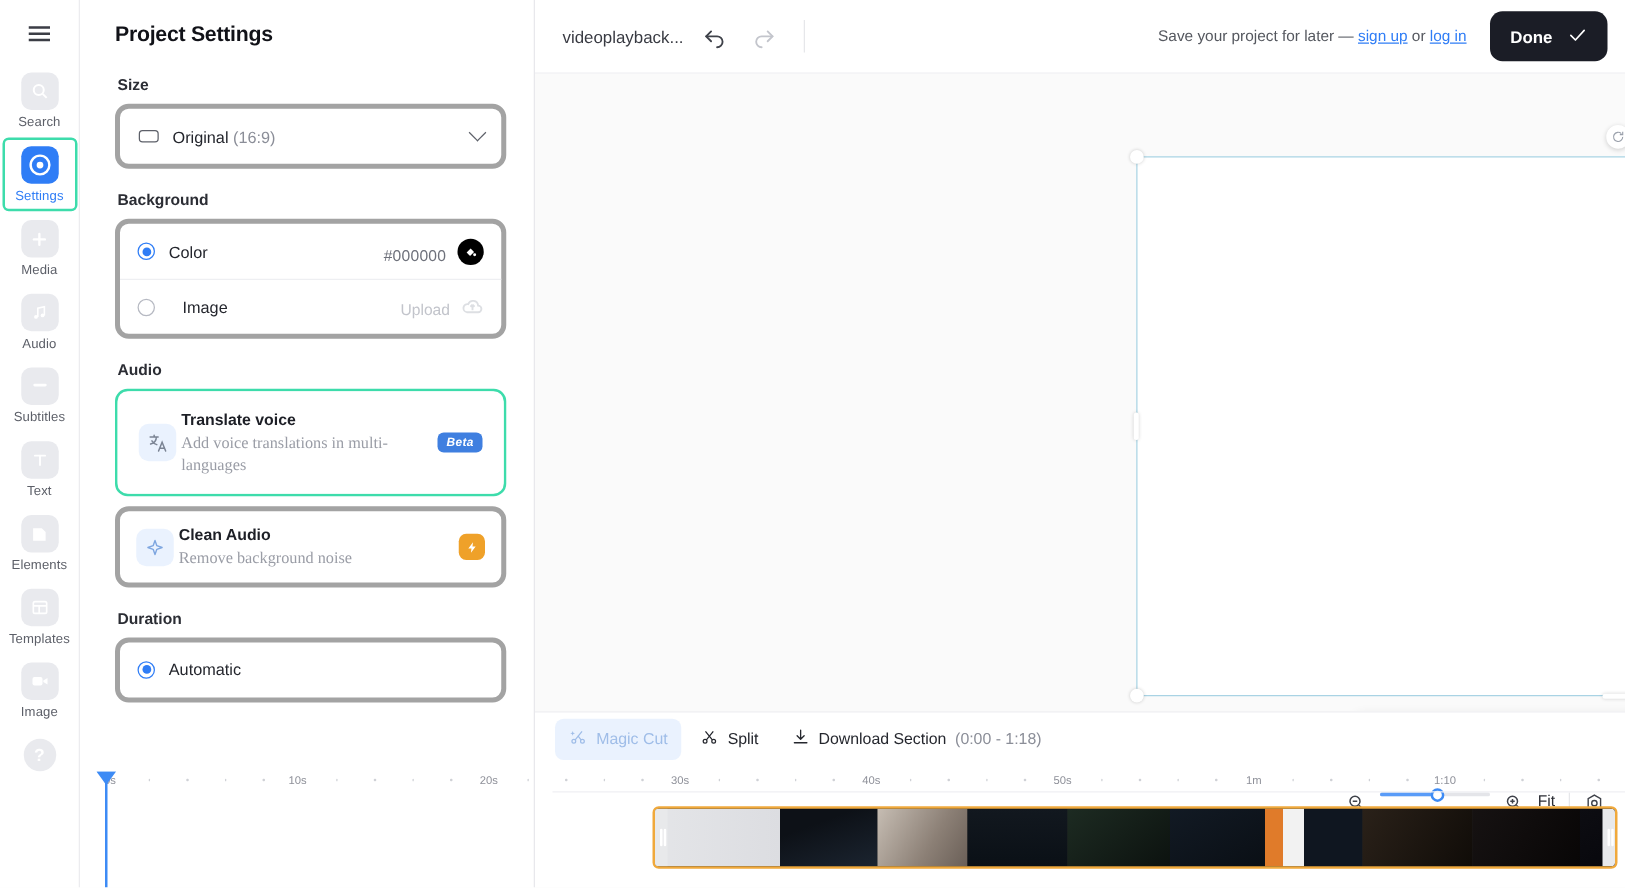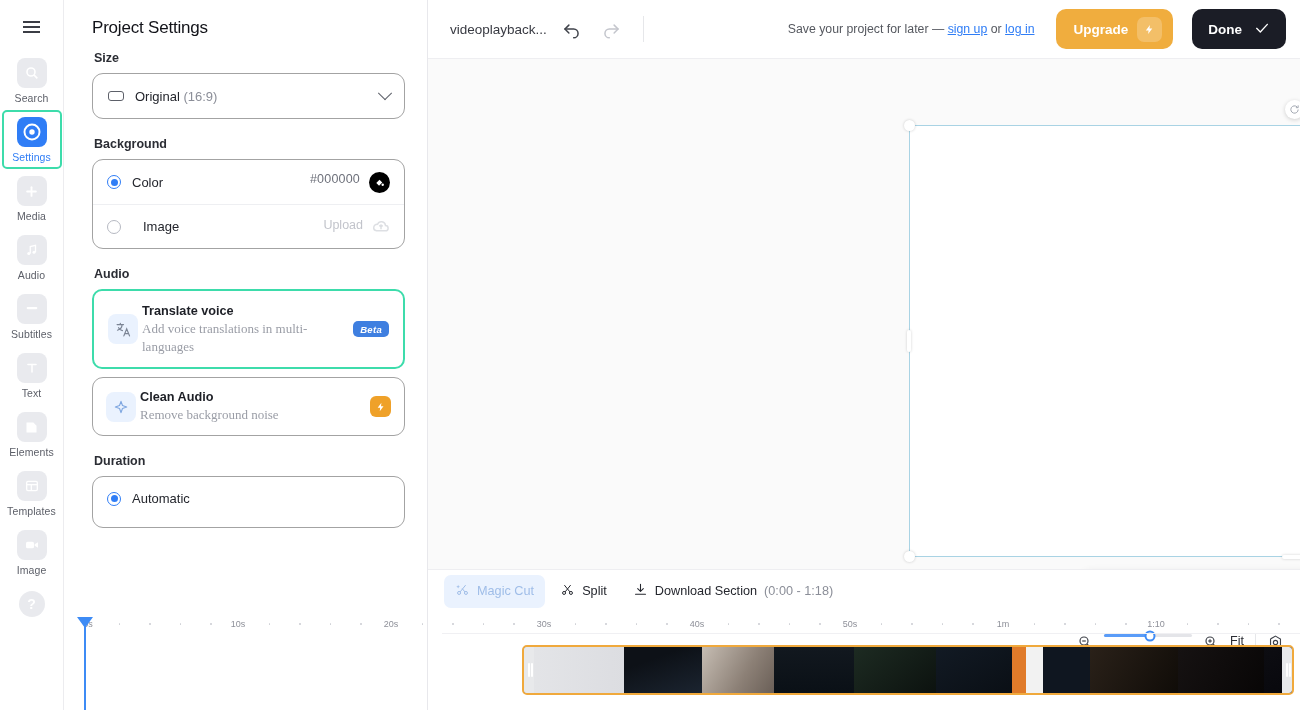--- a/index.html
+++ b/index.html
@@ -44,41 +44,41 @@
   .rail-item.active { outline: 2px solid #3ddcab; outline-offset: -1px; border-radius: 4px; }
   .rail-help { margin-top: 8px; width: 26px; height: 26px; border-radius: 50%; background:#e9eaee; display:flex;align-items:center;justify-content:center;color:#fff;font-size:14px;font-weight:bold; cursor:pointer;}
 
   
   .panel {
     width: 364px; flex: 0 0 364px; height: 710px;
     background: #ffffff; border-right: 1px solid #e8e8ec;
     padding: 18px 22px 0 28px;
     overflow: hidden; position: relative;
   }
-  .panel-title { font-size: 17px; font-weight: 400; color: #111218; margin-bottom: 13px; letter-spacing:-.2px;}
+  .panel-title { font-size: 17px; font-weight: 700; color: #111218; margin-bottom: 23px; letter-spacing:-.2px;}
   .group-label { font-size: 12.5px; font-weight: 700; color: #2b2d34; margin: 0 0 8px 2px; }
   .group { margin-bottom: 18px; }
   .card {
-    border: 1px solid #a3a3a3; border-radius: 11px; background: #fff;
+    border: 4px solid #a3a3a3; border-radius: 11px; background: #fff;
   }
   .row { display: flex; align-items: center; padding: 0 14px; height: 44px; }
   .row + .row { border-top: 1px solid #eeeff2; gap: 11px; }
 
   .size-select { height: 44px; display:flex; align-items:center; padding: 0 14px; cursor:pointer;}
   .size-ico { width: 18px; height: 18px; margin-right: 10px; display:flex;align-items:center;justify-content:center;}
   .size-ico div { width:16px;height:10px;border:1.6px solid #5d6069;border-radius:3px;}
   .size-text { font-size: 13px; color: #23252c; }
   .size-text .muted { color: #8b8e98; }
   .chev { margin-left:auto; width:10px;height:10px;border-right:1.7px solid #5d6069;border-bottom:1.7px solid #5d6069;transform:rotate(45deg) translate(-2px,-2px);}
 
   .radio { width:14px;height:14px;border-radius:50%;border:1.4px solid #b6b9c2; flex:0 0 14px; margin-right:11px; position:relative; cursor:pointer;}
   .radio.on { border-color:#2f7df6; }
   .radio.on::after{content:"";position:absolute;inset:2.5px;border-radius:50%;background:#2f7df6;}
   .row-label { font-size: 13px; color: #24262d; }
-  .row-right { margin-left:auto; display:flex; align-items:flex-start; gap:9px; }
+  .row-right { margin-left:auto; display:flex; align-items:flex-end; gap:9px; }
   .hexval { font-size: 12.5px; color: #6e717b; letter-spacing:.2px;}
   .swatch { width:21px;height:21px;border-radius:50%;background:#000; display:flex;align-items:center;justify-content:center;}
   .upload-txt { font-size:12.5px; color:#c2c4cb; }
   .upload-ico { width:18px;height:18px;opacity:.33;}
 
   .feature-card { display:flex; align-items:center; padding: 11px 13px; gap: 4px; cursor:pointer;}
   .feat-ico { width:30px;height:30px;border-radius:8px;background:#eaf2fe;display:flex;align-items:center;justify-content:center;flex:0 0 30px;}
   .feat-body { flex:1 1 auto; min-width:0;}
   .feat-title { font-size:12.7px; font-weight:600; color:#1d1f26; line-height:1.35;}
   .feat-sub { font-size:13px; color:#9a9da6; line-height:1.35;font-family:Liberation Serif, serif; }
@@ -394,28 +394,20 @@
             <path d="M19.5 11.5h-10a5 5 0 000 10"></path>
           </svg>
       </div>
 
       <div class="divider-v"></div>
 
       <div class="save-note">
         <span>Save your project for later — </span><a href="#">sign up</a><span> or </span><a href="#">log in</a>
       </div>
 
-      <button class="btn-upgrade">
-        <span>Upgrade</span>
-        <span class="bolt-box">
-          <svg width="11" height="11" viewBox="0 0 24 24" fill="#fff">
-              <path d="M13 2L4 14h6l-1 8 9-12h-6z"></path>
-            </svg>
-        </span>
-      </button>
 
       <button class="btn-done">
         <span>Done</span>
         <span>
           <svg width="16" height="16" viewBox="0 0 24 24" fill="none" stroke="#fff" stroke-width="2" stroke-linecap="round" stroke-linejoin="round">
               <path d="M4 12.5l5.5 5.5L20 6.5"></path>
             </svg>
         </span>
       </button>
     </div>

